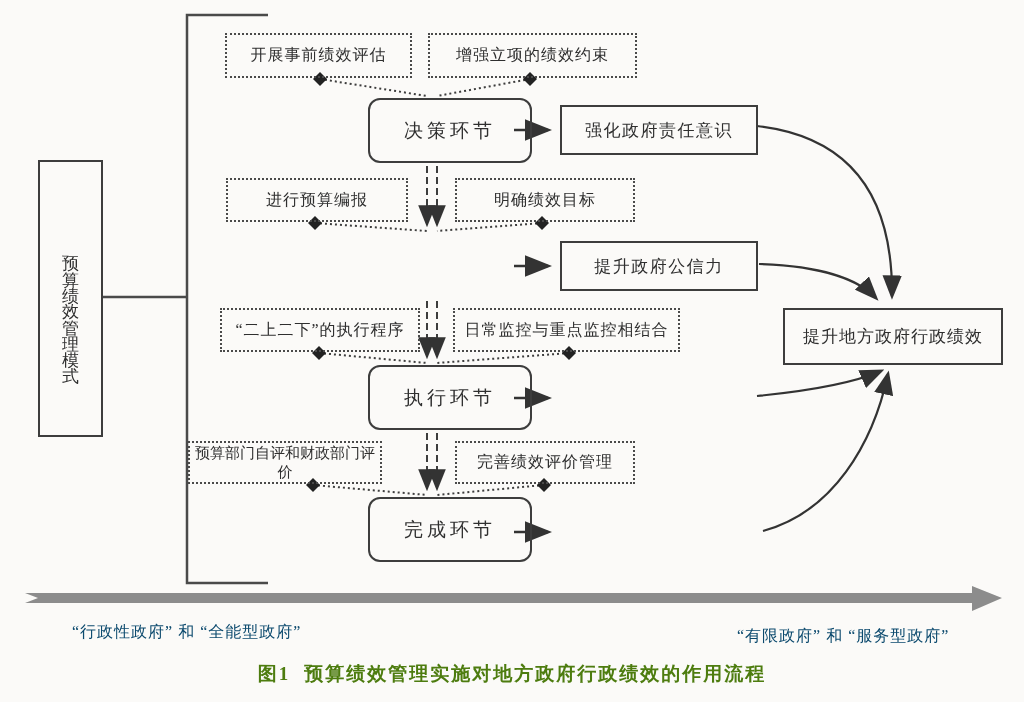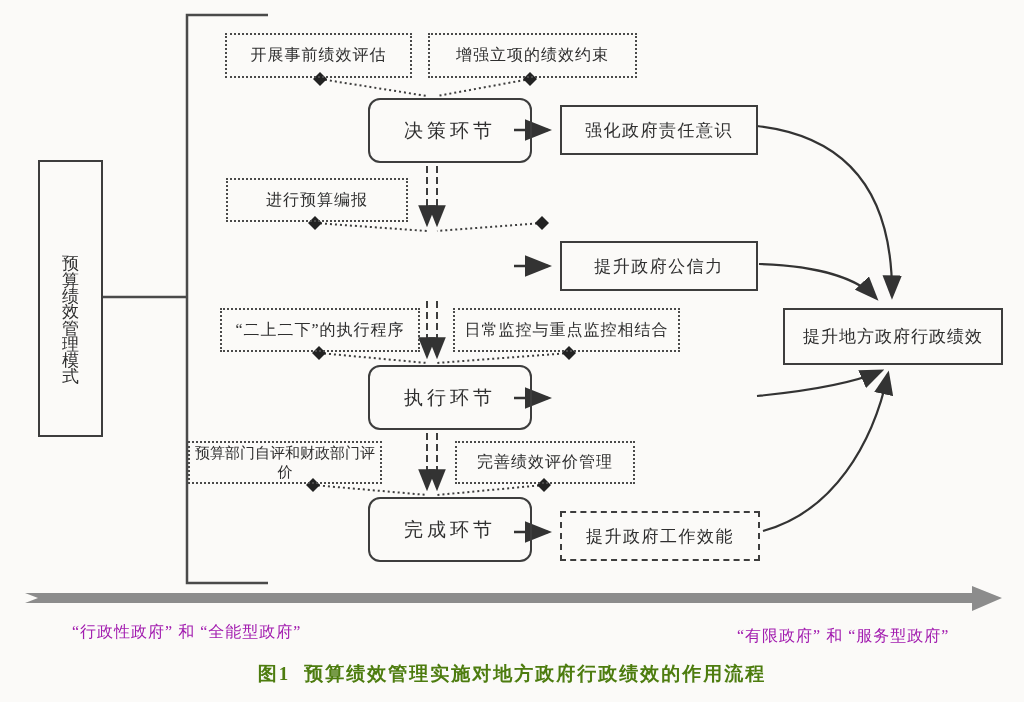--- a/index.html
+++ b/index.html
@@ -45,21 +45,21 @@
     font-size:17px;
   }
   .left-box .vtext{
     writing-mode:vertical-lr;
     letter-spacing:16px;
     line-height:1;
     padding-top:14px;
   }
   .axis-label{
     position:absolute;z-index:2;
-    font-size:16px;letter-spacing:1px;color:#a21caf;
+    font-size:16px;letter-spacing:1px;color:#0c4a6e;
     white-space:nowrap;
   }
   .caption{
     position:absolute;z-index:2;left:0;top:661px;width:1024px;
     text-align:center;font-weight:bold;font-size:19px;
     letter-spacing:2px;color:#4d7c0f;
   }
   .caption .prefix{margin-right:14px;}
 </style>
 </head>
@@ -138,20 +138,23 @@
   <div class="box stage-box" style="left:348px;top:98px;width:164px;height:65px;">
     <span>决策环节</span>
   </div>
   <div class="box outcome-box" style="left:560px;top:105px;width:198px;height:50px;">
     <span>强化政府责任意识</span>
   </div>
 
   <div class="box dotted-box" style="left:226px;top:178px;width:182px;height:44px;">
     <span>进行预算编报</span>
   </div>
+  <div class="box dotted-box" style="left:455px;top:178px;width:180px;height:44px;">
+    <span>明确绩效目标</span>
+  </div>
   <div class="box outcome-box" style="left:560px;top:241px;width:198px;height:50px;">
     <span>提升政府公信力</span>
   </div>
 
   <div class="box dotted-box" style="left:220px;top:308px;width:200px;height:44px;">
     <span>“二上二下”的执行程序</span>
   </div>
   <div class="box dotted-box" style="left:453px;top:308px;width:227px;height:44px;">
     <span>日常监控与重点监控相结合</span>
   </div>
@@ -161,23 +164,20 @@
 
   <div class="box dotted-box tight" style="left:188px;top:441px;width:194px;height:43px;">
     <span>预算部门自评和财政部门评价</span>
   </div>
   <div class="box dotted-box" style="left:455px;top:441px;width:180px;height:43px;">
     <span>完善绩效评价管理</span>
   </div>
   <div class="box stage-box" style="left:348px;top:497px;width:164px;height:65px;">
     <span>完成环节</span>
   </div>
-  <div class="box outcome-box dashed" style="left:560px;top:511px;width:200px;height:50px;">
-    <span>提升政府工作效能</span>
-  </div>
 
   <div class="box goal-box" style="left:783px;top:308px;width:220px;height:57px;">
     <span>提升地方政府行政绩效</span>
   </div>
 
   <div class="axis-label" style="left:72px;top:622px;">“行政性政府” 和 “全能型政府”</div>
   <div class="axis-label" style="left:737px;top:626px;">“有限政府” 和 “服务型政府”</div>
 
   <div class="caption">
     <span class="prefix">图1</span><span>预算绩效管理实施对地方政府行政绩效的作用流程</span>

